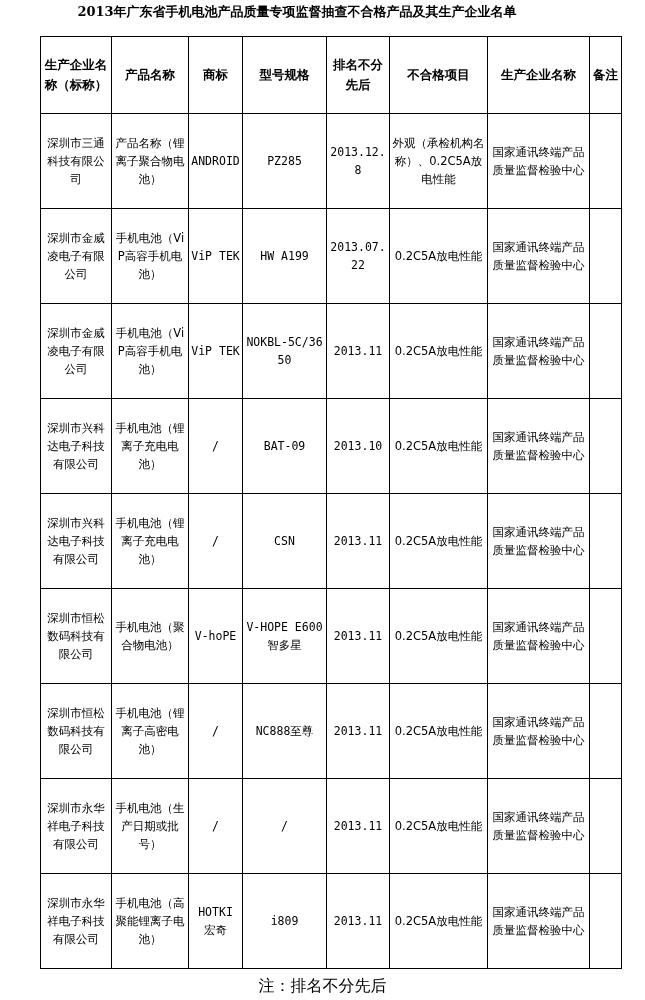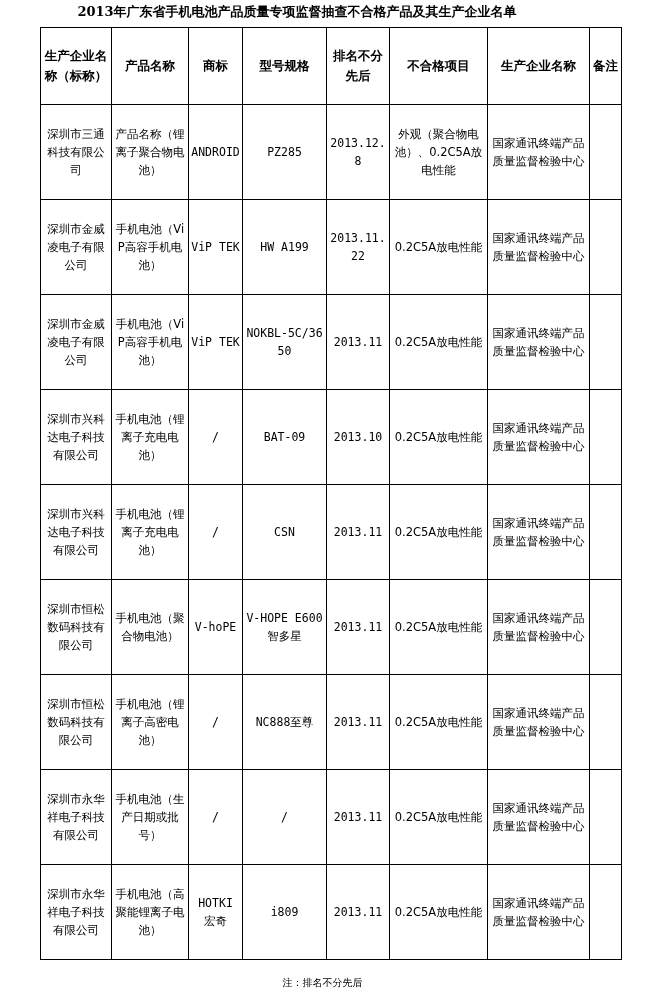--- a/index.html
+++ b/index.html
@@ -1,27 +1,27 @@
 <!DOCTYPE html>
 <html><head>
 <meta charset="utf-8">
 <style>
   html, body { margin: 0; padding: 0; background: #ffffff; }
   body { width: 645px; height: 1000px; position: relative; overflow: hidden;
          font-family: "DejaVu Sans", sans-serif; color: #000; }
   .title { position: absolute; left: 0; top: 4px; width: 594px; text-align: center;
            font-family: "DejaVu Serif", serif; font-weight: bold; font-size: 13px; line-height: 16px; }
-  table.list { position: absolute; left: 40px; top: 27px; border-collapse: collapse;
+  table.list { position: absolute; left: 40px; top: 36px; border-collapse: collapse;
                table-layout: fixed; width: 581px; }
   table.list td, table.list th { border: 1px solid #000; padding: 0 1px; text-align: center;
                vertical-align: middle; font-size: 11.5px; line-height: 18px; overflow: hidden; word-break: break-all; }
   table.list th { height: 76px; font-weight: bold; font-size: 12.5px; line-height: 20px; font-family: "DejaVu Serif", serif; }
   table.list td { height: 94px; }
   td.mono { font-family: "DejaVu Sans Mono", monospace; font-size: 10px; }
-  .note { position: absolute; left: 0; top: 976px; width: 645px; text-align: center; font-size: 10px; }
+  .note { position: absolute; left: 0; top: 976px; width: 645px; text-align: center; font-size: 16px; }
 </style>
 </head>
 <body>
 
 <div class="title">2013年广东省手机电池产品质量专项监督抽查不合格产品及其生产企业名单</div>
 
 <table class="list">
   <colgroup>
     <col style="width:71px">
       <col style="width:77px">
@@ -44,30 +44,30 @@
       <th>备注</th>
     </tr>
   </thead>
   <tbody id="tbody">
       <tr>
         <td>深圳市三通科技有限公司</td>
         <td>产品名称（锂离子聚合物电池）</td>
         <td class="mono">ANDROID</td>
         <td class="mono">PZ285</td>
         <td class="mono">2013.12.8</td>
-        <td>外观（聚合物电池）、0.2C5A放电性能</td>
+        <td>外观（承检机构名称）、0.2C5A放电性能</td>
         <td>国家通讯终端产品质量监督检验中心</td>
         <td></td>
       </tr>
       <tr>
         <td>深圳市金威凌电子有限公司</td>
         <td>手机电池（ViP高容手机电池）</td>
         <td class="mono">ViP TEK</td>
         <td class="mono">HW A199</td>
-        <td class="mono">2013.11.22</td>
+        <td class="mono">2013.07.22</td>
         <td>0.2C5A放电性能</td>
         <td>国家通讯终端产品质量监督检验中心</td>
         <td></td>
       </tr>
       <tr>
         <td>深圳市金威凌电子有限公司</td>
         <td>手机电池（ViP高容手机电池）</td>
         <td class="mono">ViP TEK</td>
         <td class="mono">NOKBL-5C/3650</td>
         <td class="mono">2013.11</td>

